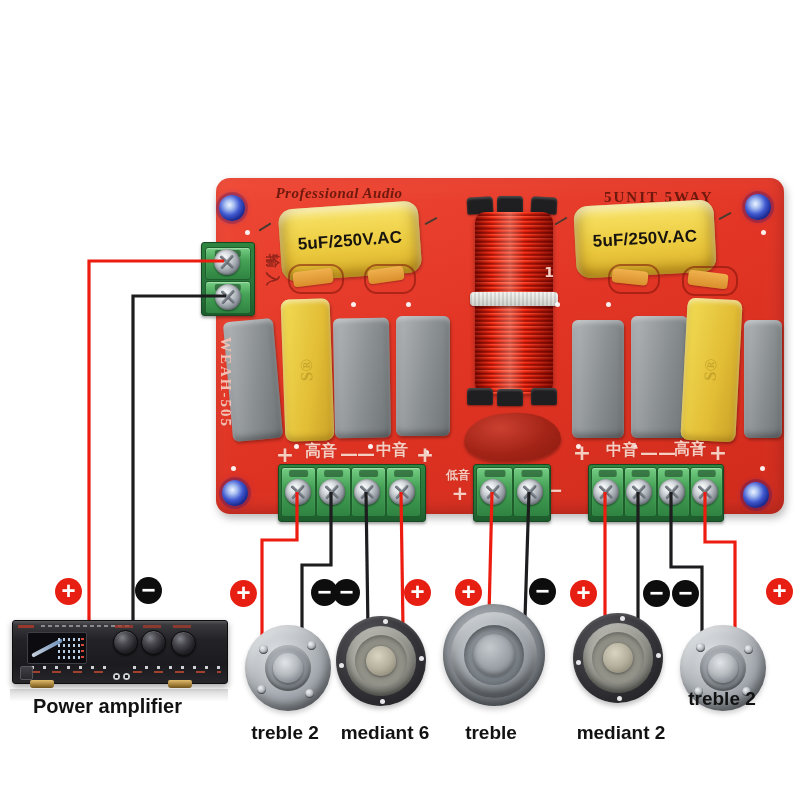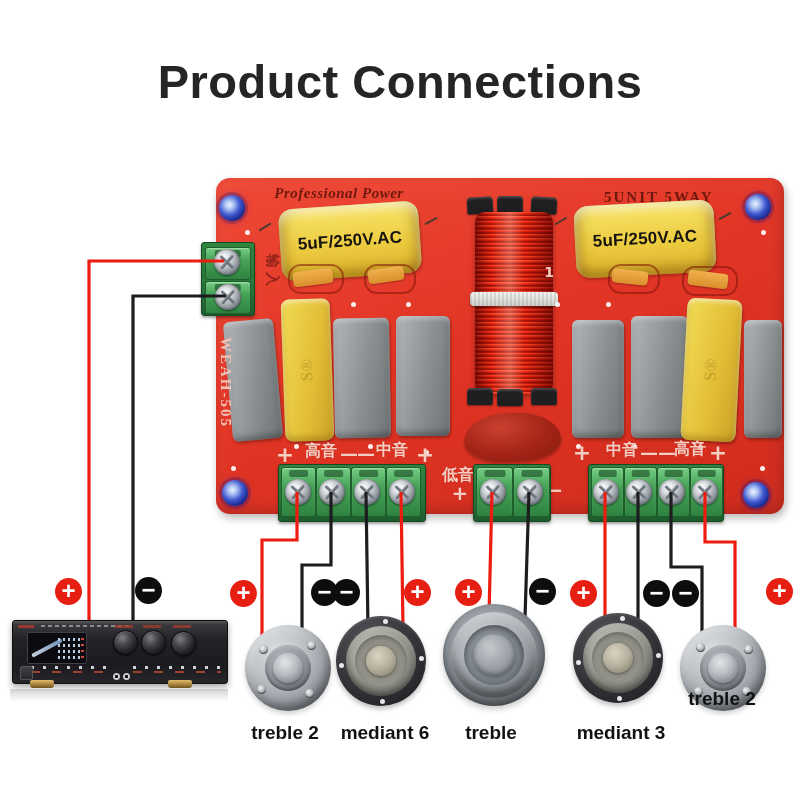--- a/index.html
+++ b/index.html
@@ -120,29 +120,28 @@
         background:radial-gradient(circle at 36% 30%,#808088 0%,#4a4a50 30%,#212126 65%,#121216 100%);
         border:1px solid #0a0a0c;box-shadow:0 1px 2px rgba(0,0,0,.6), inset 0 1px 1px rgba(255,255,255,.15);}
   .foot{position:absolute;width:24px;height:8px;border-radius:2px 2px 3px 3px;
         background:linear-gradient(180deg,#e0bc6e,#96742f 70%,#6e5320);}
 </style>
 </head>
 <body>
 
 <div class="canvas">
 
-  <div class="title">Product Connections</div>
 
   <div class="board"></div>
   <div class="hole" style="left:219px;top:195px"></div>
   <div class="hole" style="left:745px;top:194px"></div>
   <div class="hole" style="left:222px;top:480px"></div>
   <div class="hole" style="left:743px;top:482px"></div>
 
-  <div class="maroon" style="left:265px;top:185px;width:148px;text-align:center;font-style:italic;font-size:15px;letter-spacing:.5px">Professional Power</div>
+  <div class="maroon" style="left:265px;top:185px;width:148px;text-align:center;font-style:italic;font-size:15px;letter-spacing:.5px">Professional Audio</div>
   <div class="maroon" style="left:604px;top:189px;font-size:15px;letter-spacing:2px">5UNIT 5WAY</div>
 
   <div class="bigcap" style="left:280px;top:205px;transform:rotate(-4deg)">
     <span class="capval">5uF/250V.AC</span>
   </div>
   <div class="bigcap" style="left:575px;top:203px;transform:rotate(-3deg)">
     <span class="capval">5uF/250V.AC</span>
   </div>
   <div class="lead" style="left:258px;top:226px;transform:rotate(-32deg)"></div>
   <div class="lead" style="left:424px;top:220px;transform:rotate(-28deg)"></div>
@@ -207,21 +206,21 @@
   <span class="silk" style="left:349px;top:453px;font-size:18px">—</span>
   <span class="silk" style="left:366px;top:453px;font-size:18px">—</span>
   <span class="silk" style="left:392px;top:450px;font-size:16px">中音</span>
   <span class="silk" style="left:425px;top:454px;font-size:22px">+</span>
   <span class="silk" style="left:582px;top:452px;font-size:22px">+</span>
   <span class="silk" style="left:622px;top:450px;font-size:16px">中音</span>
   <span class="silk" style="left:649px;top:452px;font-size:18px">—</span>
   <span class="silk" style="left:667px;top:452px;font-size:18px">—</span>
   <span class="silk" style="left:690px;top:449px;font-size:16px">高音</span>
   <span class="silk" style="left:718px;top:452px;font-size:22px">+</span>
-  <span class="silk" style="left:458px;top:475px;font-size:16px">低音</span>
+  <span class="silk" style="left:458px;top:475px;font-size:12px">低音</span>
   <span class="silk" style="left:460px;top:493px;font-size:20px">+</span>
   <span class="silk" style="left:555px;top:490px;font-size:20px">−</span>
 
   <div class="tblock" style="left:201px;top:242px;width:52px;height:72px">
     <div class="tunit" style="left:3px;top:4px;width:44px;height:31px"></div>
     <div class="tunit" style="left:3px;top:38px;width:44px;height:31px"></div>
     <div class="screw" style="left:12px;top:6px"></div>
     <div class="screw" style="left:13px;top:41px"></div>
   </div>
 
@@ -321,21 +320,21 @@
     <div class="scr" style="left:64px;top:20px"></div>
     <div class="scr" style="left:14px;top:62px"></div>
     <div class="scr" style="left:62px;top:62px"></div>
     <div class="spkpart ctr tw-ring"></div>
     <div class="spkpart ctr tw-dome"></div>
   </div>
 
   <div class="spk-label" style="left:285px;top:722px">treble 2</div>
   <div class="spk-label" style="left:385px;top:722px">mediant 6</div>
   <div class="spk-label" style="left:491px;top:722px">treble</div>
-  <div class="spk-label" style="left:621px;top:722px">mediant 3</div>
+  <div class="spk-label" style="left:621px;top:722px">mediant 2</div>
   <div class="spk-label" style="left:722px;top:688px">treble 2</div>
 
   <div class="amp">
     <div class="ampel" style="left:5px;top:4px;width:16px;height:3px;background:#b1392a;opacity:.8"></div>
     <div class="ampel" style="left:28px;top:4px;width:90px;height:2px;background:repeating-linear-gradient(90deg,rgba(220,220,225,.5) 0 4px,transparent 4px 7px)"></div>
     <div class="ampel" style="left:14px;top:11px;width:58px;height:30px;background:#0b0b10;border:1px solid #3f3f46;border-radius:2px;overflow:hidden">
       <div class="ampel" style="left:2px;top:13px;width:34px;height:4px;background:linear-gradient(90deg,#e8f2ff,#7fa8d8);transform:rotate(-28deg);border-radius:2px;opacity:.85"></div>
       <div class="ampel" style="left:30px;top:5px;width:22px;height:3px;background:repeating-linear-gradient(90deg,#b9cfe6 0 2px,transparent 2px 5px)"></div>
       <div class="ampel" style="left:30px;top:11px;width:22px;height:3px;background:repeating-linear-gradient(90deg,#b9cfe6 0 2px,transparent 2px 5px)"></div>
       <div class="ampel" style="left:30px;top:17px;width:22px;height:3px;background:repeating-linear-gradient(90deg,#b9cfe6 0 2px,transparent 2px 5px)"></div>
@@ -352,14 +351,15 @@
     <div class="ampel" style="left:120px;top:45px;width:88px;height:3px;background:repeating-linear-gradient(90deg,#cfd0d4 0 3px,transparent 3px 12px)"></div>
     <div class="ampel" style="left:18px;top:50px;width:84px;height:2px;background:repeating-linear-gradient(90deg,rgba(185,70,50,.85) 0 9px,transparent 9px 21px)"></div>
     <div class="ampel" style="left:120px;top:50px;width:88px;height:2px;background:repeating-linear-gradient(90deg,rgba(185,70,50,.85) 0 9px,transparent 9px 21px)"></div>
     <div class="ampel" style="left:100px;top:52px;width:7px;height:7px;border-radius:50%;background:radial-gradient(circle,#1b1b1e 0 30%,#cfd0d4 34% 60%,#707176 100%)"></div>
     <div class="ampel" style="left:110px;top:52px;width:7px;height:7px;border-radius:50%;background:radial-gradient(circle,#1b1b1e 0 30%,#cfd0d4 34% 60%,#707176 100%)"></div>
     <div class="ampel" style="left:7px;top:45px;width:11px;height:12px;background:linear-gradient(#404046,#28282c);border:1px solid #55555c;border-radius:2px"></div>
   </div>
   <div class="foot" style="left:30px;top:680px"></div>
   <div class="foot" style="left:168px;top:680px"></div>
   <div class="abs" style="left:10px;top:689px;width:218px;height:16px;background:linear-gradient(180deg,rgba(140,140,145,.35),rgba(255,255,255,0) 80%)"></div>
+  <div class="abs" style="left:10px;top:695px;width:195px;text-align:center;font:700 20px 'Liberation Sans',sans-serif;color:#121212">Power amplifier</div>
 
 </div>
 
 </body></html>

